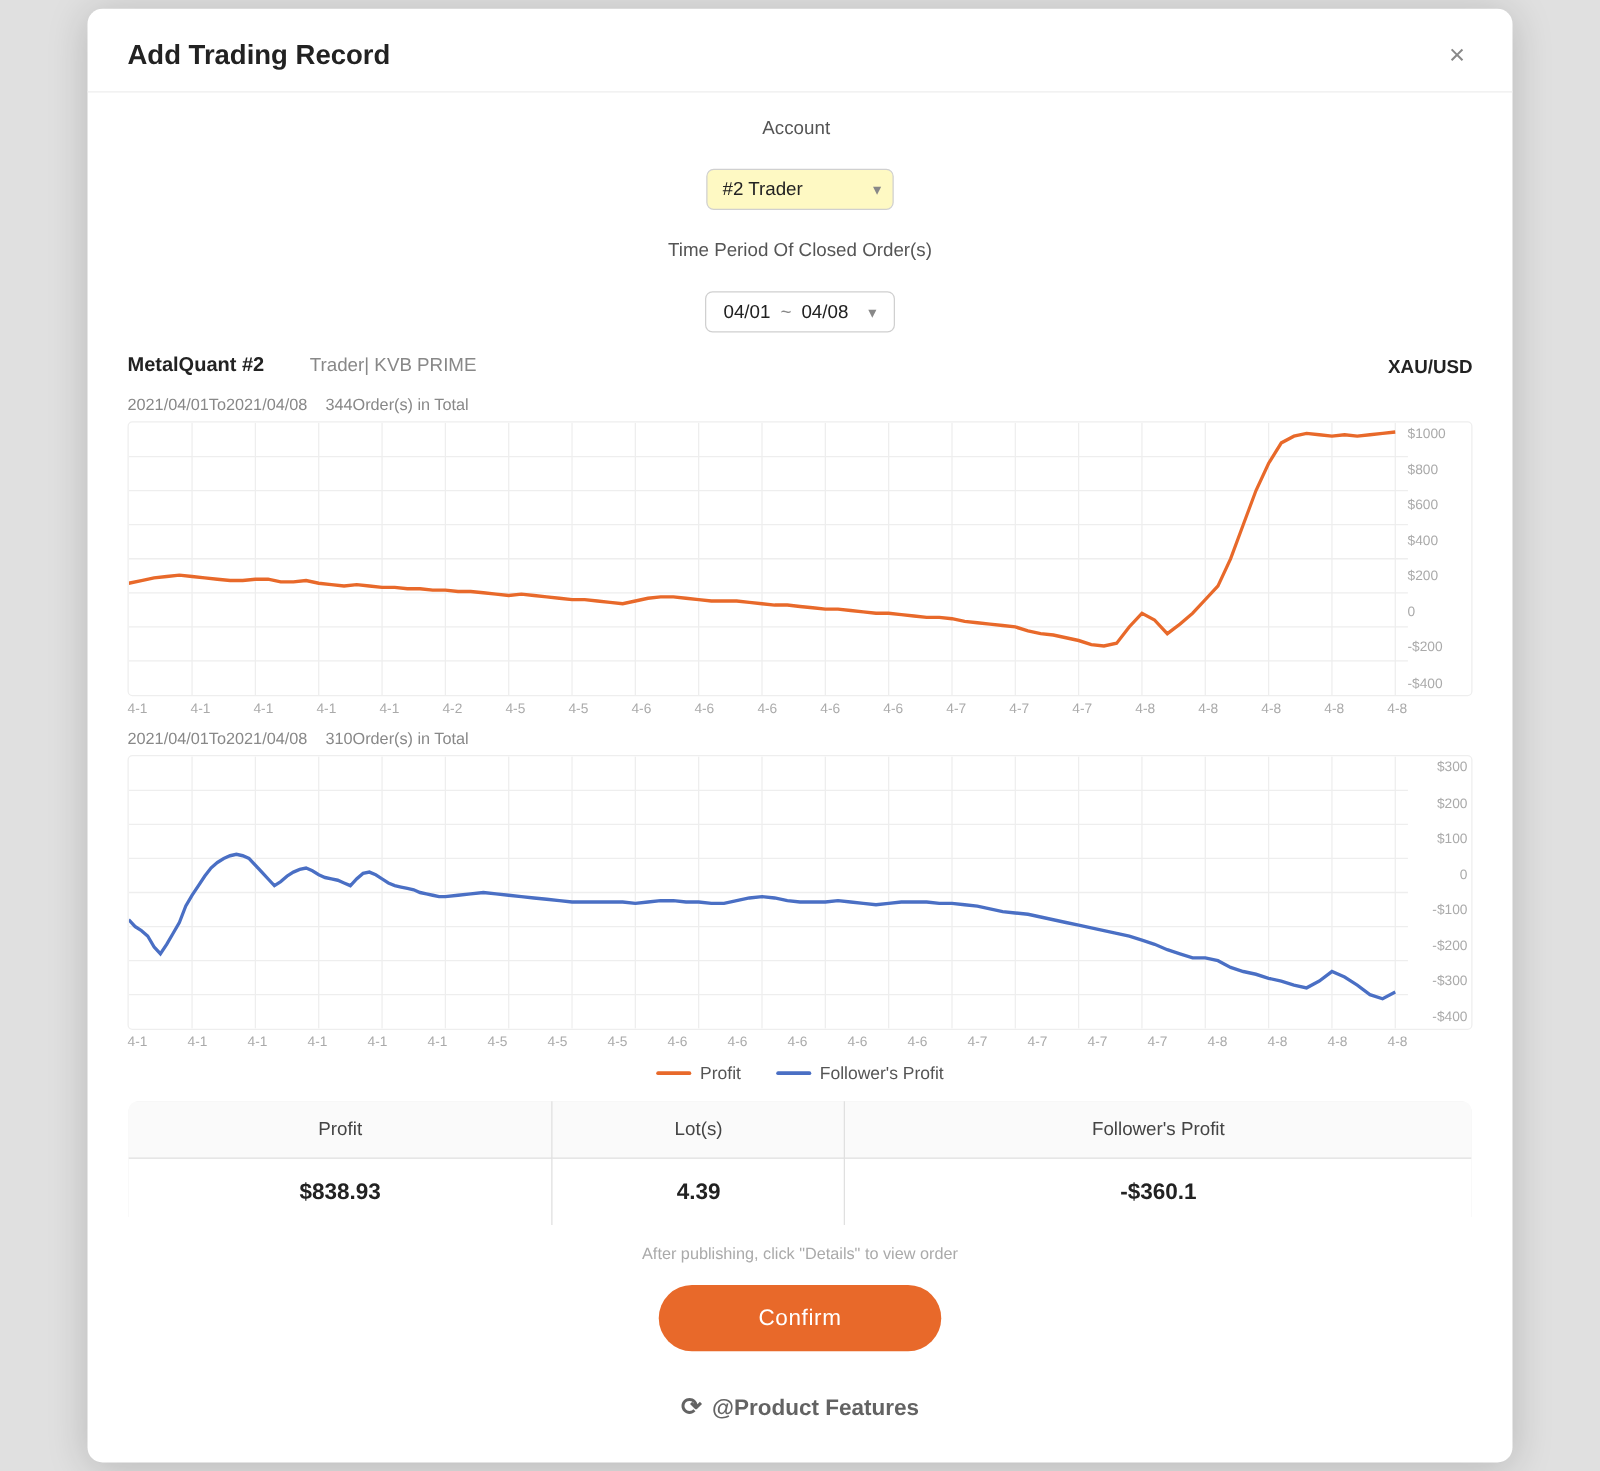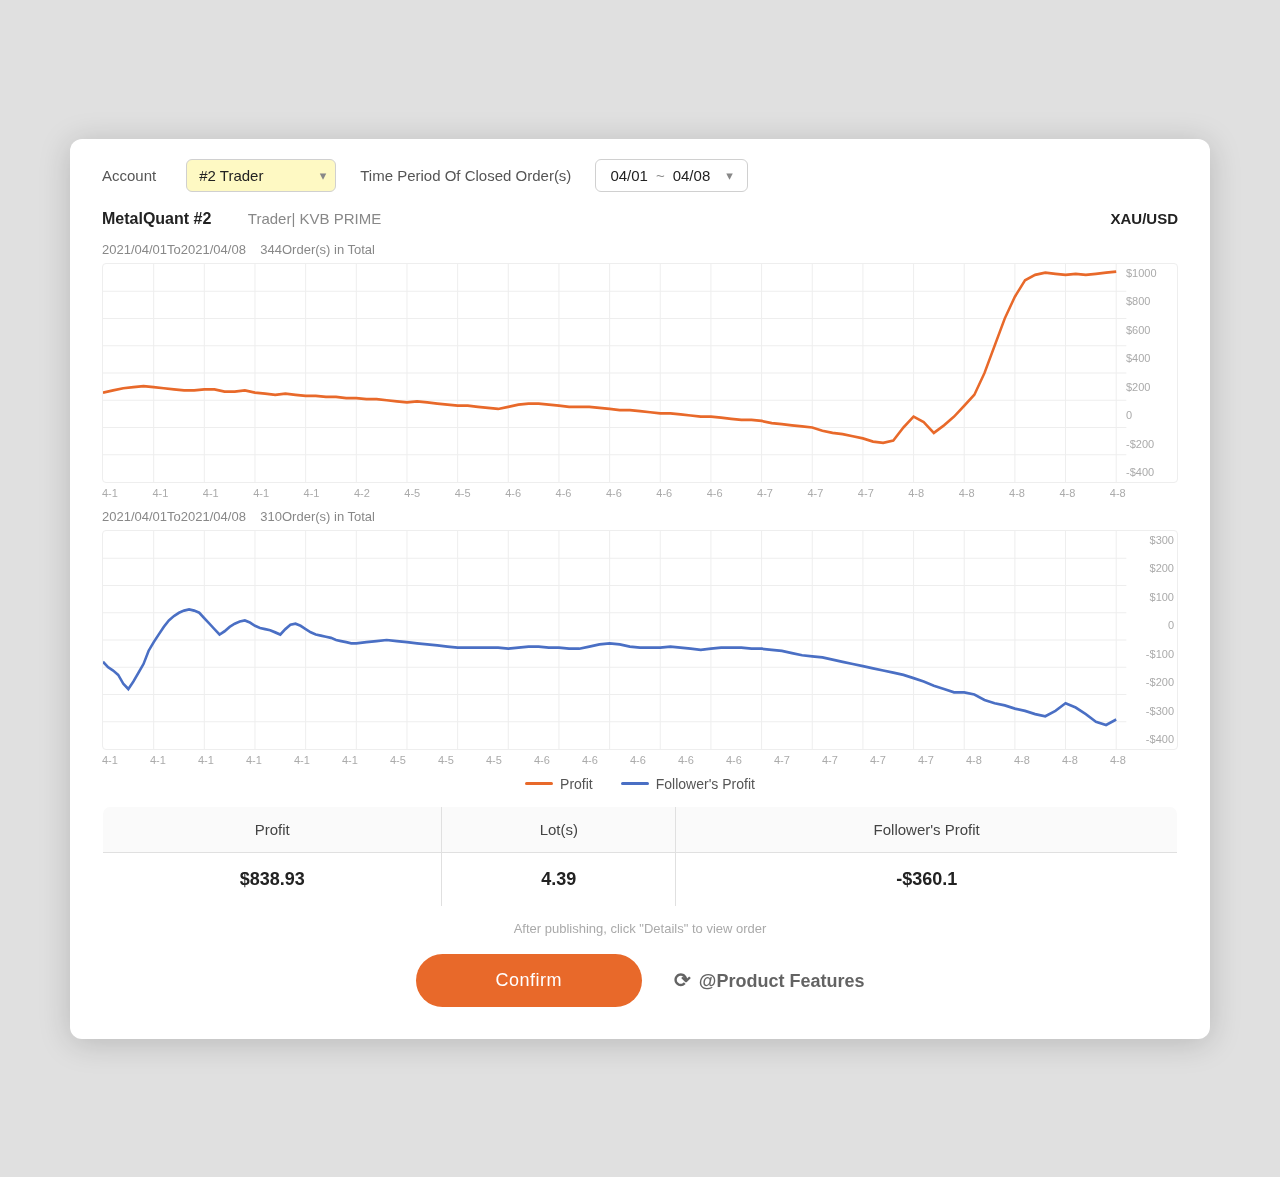--- a/index.html
+++ b/index.html
@@ -42,20 +42,21 @@
       padding: 2px 6px;
     }
     .modal-body {
       padding: 20px 32px 24px 32px;
     }
     .form-row {
       display: flex;
       align-items: center;
       gap: 24px;
       margin-bottom: 18px;
+      flex-direction: column;
     }
     .form-label {
       font-size: 15px;
       color: #555;
       margin-right: 6px;
     }
     .select-wrapper {
       position: relative;
       display: inline-flex;
       align-items: center;
@@ -215,20 +216,21 @@
       font-size: 13px;
       color: #aaa;
       margin-bottom: 18px;
     }
     .confirm-row {
       display: flex;
       justify-content: center;
       align-items: center;
       gap: 32px;
       margin-bottom: 8px;
+      flex-direction: column;
     }
     .confirm-btn {
       background: #e8692a;
       color: #fff;
       border: none;
       border-radius: 30px;
       padding: 16px 80px;
       font-size: 18px;
       font-weight: 500;
       cursor: pointer;
@@ -243,20 +245,24 @@
     }
     .watermark-icon {
       font-size: 20px;
       margin-right: 3px;
     }
   </style>
 </head>
 <body>
 
 <div class="modal">
+  <div class="modal-header">
+    <span class="modal-title">Add Trading Record</span>
+    <button class="close-btn">×</button>
+  </div>
   <div class="modal-body">
 
     <div class="form-row">
       <span class="form-label">Account</span>
       <div class="select-wrapper">
         <select class="account-select"><option>#2 Trader</option></select>
         <span class="select-arrow">▾</span>
       </div>
       <span class="time-period-label">Time Period Of Closed Order(s)</span>
       <div class="date-range">

